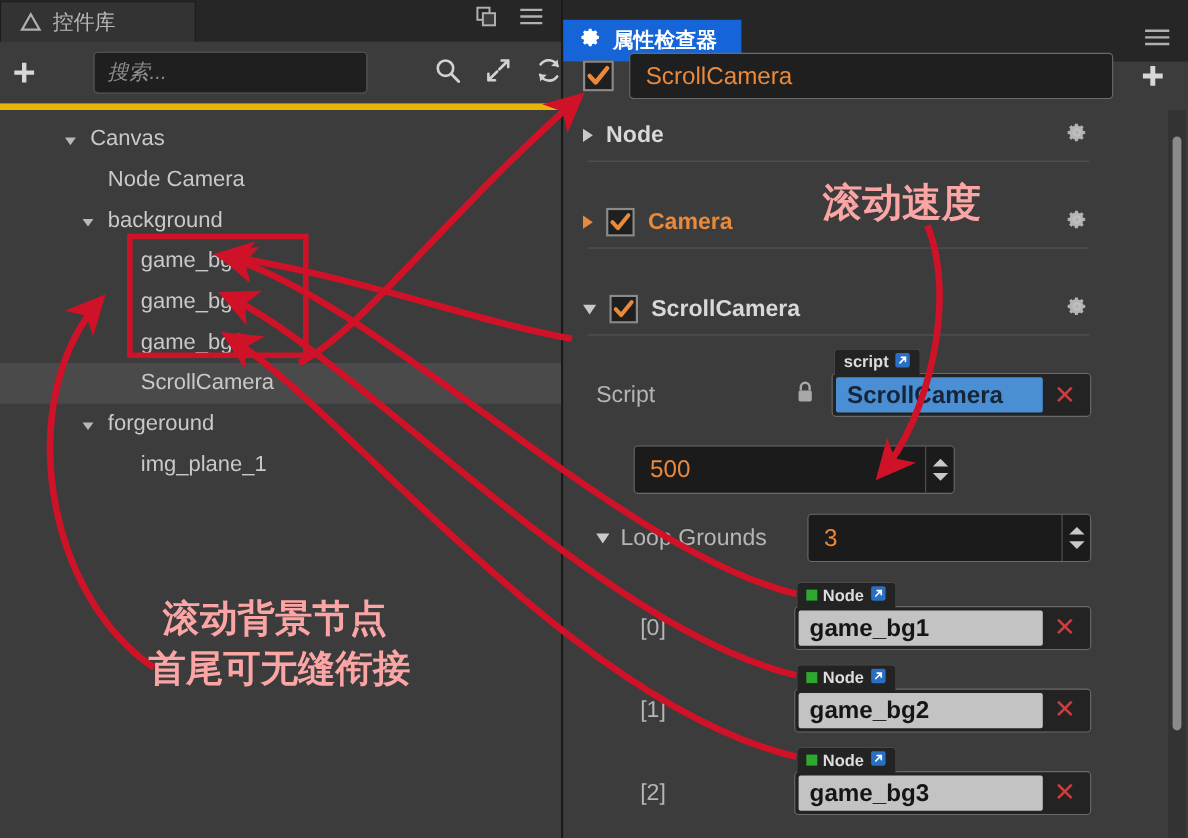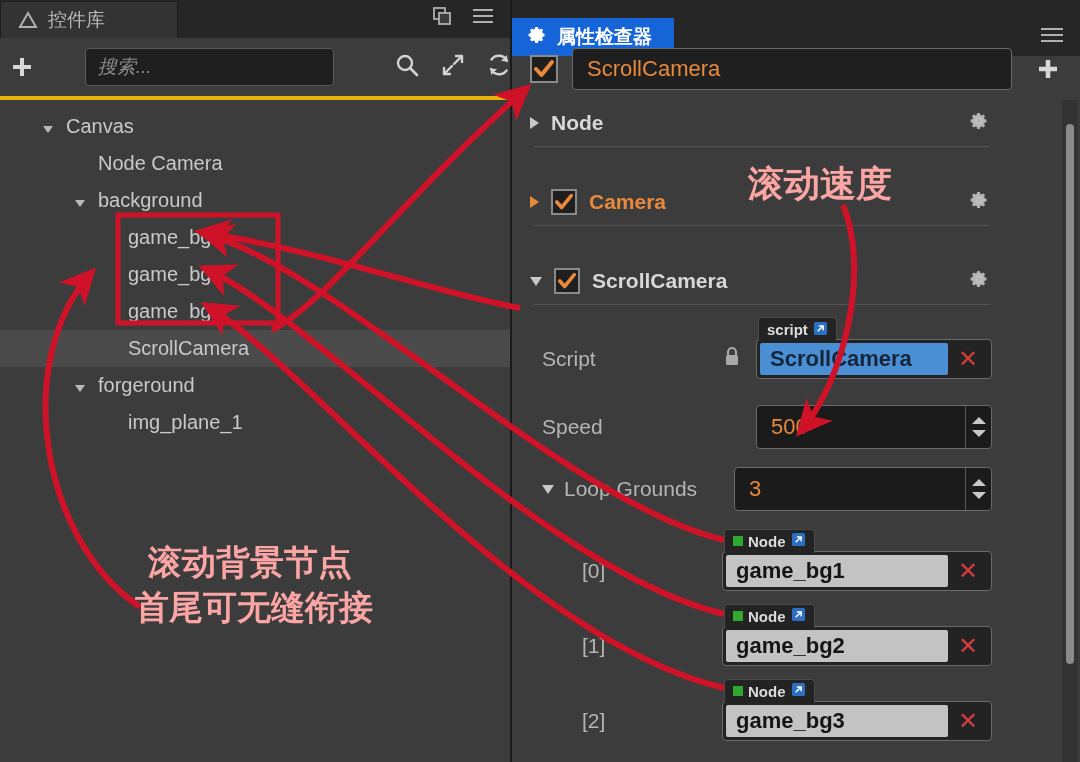--- a/index.html
+++ b/index.html
@@ -33,21 +33,21 @@
   .tab.t2 { margin-left: 0px; min-width: 178px; background: #333333; }
   .tab-icon { width: 22px; height: 22px; display: block; }
   #left-tabbar-right {
     margin-left: auto; display: flex; align-items: center; gap: 20px;
     padding: 0 18px 8px 0;
   }
 
   #left-toolbar {
     position: absolute; left: 0; top: 38px; width: 512px; height: 62px;
     background: #3c3c3c; display: flex; align-items: center;
-    border-bottom: 4px solid #eab308;
+    border-bottom: 6px solid #eab308;
     gap: 40px;
   }
   #add-btn {
     width: 52px; height: 100%; display: flex; align-items: center; justify-content: center;
   }
   #search-box {
     width: 285px; height: 38px; background: #1f1f1f;
     border: 1px solid #5a5a5a; border-radius: 4px;
     display: flex; align-items: center; padding: 0 12px;
     font-size: 19px; color: #8c8c8c; font-style: italic;
@@ -58,21 +58,21 @@
     position: absolute; left: 0; top: 100px; width: 510px; bottom: 0;
     background: #3c3c3c; padding-top: 8px;
   }
   .tree-row {
     height: 37px; display: flex; align-items: center;
     font-size: 20px; color: #c9c9c9; white-space: nowrap;
   }
   .tree-row.selected { background: #4a4a4a; }
   .caret { width: 16px; height: 16px; display:inline-block; margin-right: 10px; }
   .tree-label { }
-  .ind0 { padding-left: 40px; }
+  .ind0 { padding-left: 56px; }
   .ind1 { padding-left: 72px; }
   .ind1n { padding-left: 98px; }
   .ind2n { padding-left: 128px; }
 
   #left-right-border {
     position: absolute; left: 510px; top: 0; width: 2px; height: 762px; background: #1a1a1a;
   }
 
   
   #right-panel {
@@ -409,21 +409,20 @@
           <span class="ref-field">
             <span class="ref-inner blue">ScrollCamera</span>
             <span class="xbtn">✕</span>
           </span>
         </span>
       </div>
 
       <div style="height:12px"></div>
 
       <div class="prop-row">
-        <span class="prop-label">Speed</span>
         <span style="width:34px;flex:none;"></span>
         <span class="val-wrap" style="max-width:292px;">
           <span class="num-field">
             <span class="v">500</span>
             <span class="spin">
               <i class="up"></i>
               <i class="dn"></i>
             </span>
           </span>
         </span>

